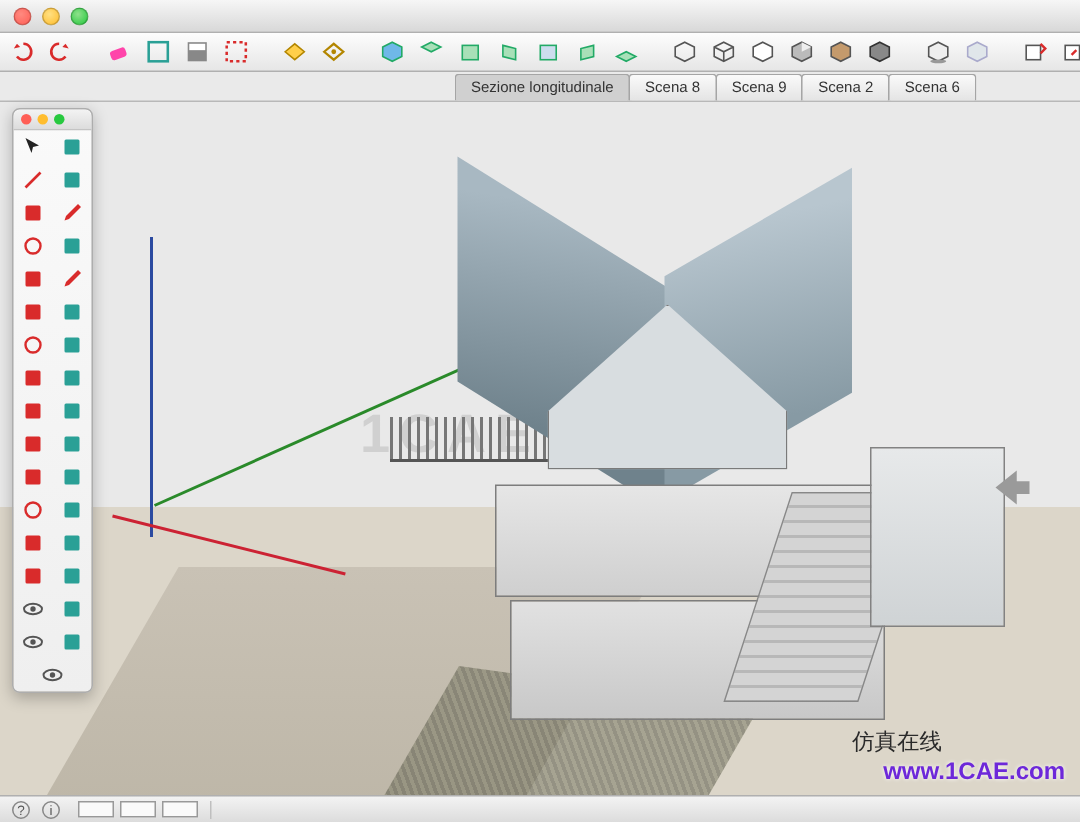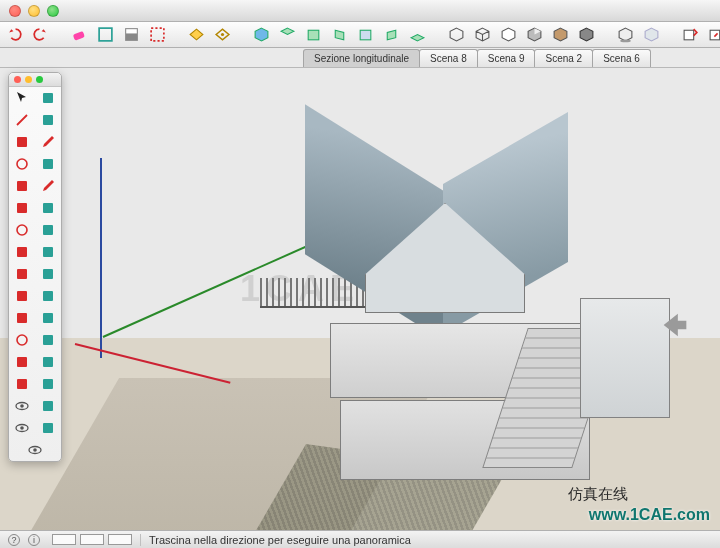--- a/index.html
+++ b/index.html
@@ -53,21 +53,21 @@
 .floor0 { position: absolute; left: 130px; top: 252px; width: 250px; height: 80px; background: linear-gradient(#e1e1e1,#c8c8c8); border: 1px solid #7d7d7d; }
 .stairs { position: absolute; left: 295px; top: 180px; width: 90px; height: 140px; background: repeating-linear-gradient(180deg,#d4d4d4 0 8px,#b8b8b8 8px 10px); transform: skewX(-18deg); border: 1px solid #888; }
 .balc { position: absolute; left: 50px; top: 130px; width: 120px; height: 30px; background: repeating-linear-gradient(90deg,#777 0 2px,transparent 2px 6px); border-bottom: 2px solid #555; }
 .wingR { position: absolute; left: 370px; top: 150px; width: 90px; height: 120px; background: linear-gradient(#e7e9ea,#cfd3d5); border: 1px solid #828282; }
 
 .nav-arrow { position: absolute; right: 28px; top: 240px; color: #9a9a9a; }
 .nav-arrow svg { width: 34px; height: 34px; }
 
 
 .wm-center { position: absolute; left: 240px; top: 200px; font-size: 36px; font-weight: 700; letter-spacing: 6px; color: rgba(120,120,120,.22); }
-.footer-brand { position: absolute; right: 10px; bottom: 24px; font-size: 16px; font-weight: 700; color: #0f766e; z-index: 6; text-shadow: 0 0 3px #fff; }
+.footer-brand { position: absolute; right: 10px; bottom: 24px; font-size: 16px; font-weight: 700; color: #6d28d9; z-index: 6; text-shadow: 0 0 3px #fff; }
 .footer-cn    { position: absolute; right: 92px; bottom: 44px; font-size: 15px; color: #2a2a2a; z-index: 6; }
 
 
 .statusbar { position: absolute; left: 0; right: 0; bottom: 0; height: 18px; background: linear-gradient(#f3f3f3,#dcdcdc); border-top: 1px solid #b0b0b0; display: flex; align-items: center; padding: 0 8px; gap: 8px; font-size: 11px; color: #333; }
 .status-ico { width: 12px; height: 12px; border-radius: 50%; border: 1px solid #888; display: flex; align-items: center; justify-content: center; font-size: 9px; color: #555; }
 .status-boxes { display: flex; gap: 4px; margin-left: 4px; }
 .sbox { width: 24px; height: 11px; border: 1px solid #999; background: #fafafa; }
 .ssep { width: 1px; height: 12px; background: #bfbfbf; }
 </style>
 </head>
@@ -446,14 +446,13 @@
 
 <div class="statusbar">
   <span class="status-ico">?</span>
   <span class="status-ico">i</span>
   <div class="status-boxes">
     <div class="sbox"></div>
       <div class="sbox"></div>
       <div class="sbox"></div>
   </div>
   <span class="ssep"></span>
-  <span>Trascina nella direzione per eseguire una panoramica</span>
 </div>
 
 </body></html>

